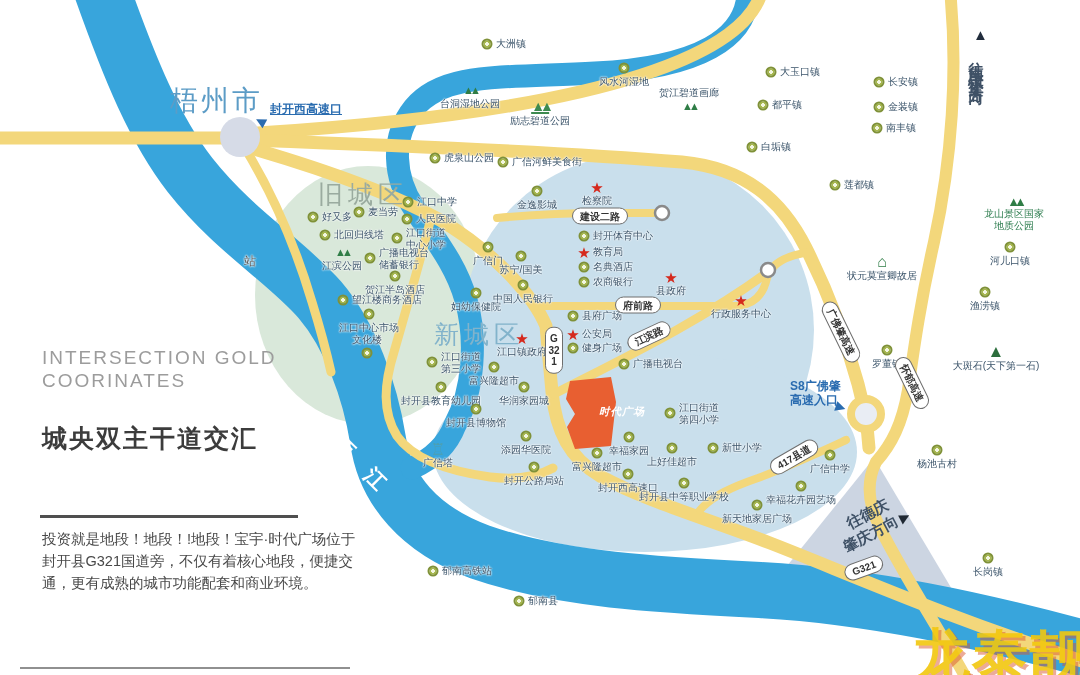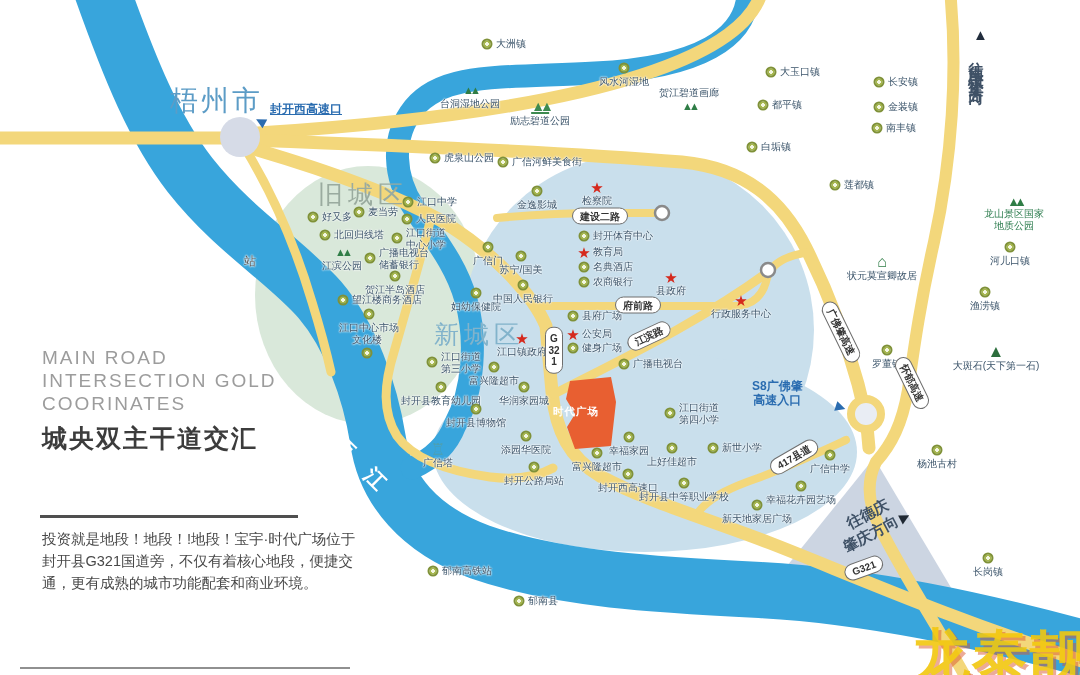--- a/index.html
+++ b/index.html
@@ -29,26 +29,26 @@
   .pill{position:absolute;background:#fff;border:1.5px solid #6e6e6e;border-radius:9px;
         font-size:10px;font-weight:bold;color:#333;padding:1px 7px;white-space:nowrap;line-height:1.3;}
   .pill-v{width:12px;white-space:normal;word-break:break-all;text-align:center;
           padding:5px 2px;line-height:1.15;border-radius:8px;}
   
   .city{position:absolute;left:170px;top:82px;font-size:28px;color:#5c9cc6;letter-spacing:3px;}
   .riv{position:absolute;left:346px;top:430px;font-size:21px;color:#fff;font-weight:bold;
        letter-spacing:9px;transform:rotate(45deg);transform-origin:left top;}
   .oldtown{position:absolute;left:318px;top:178px;font-size:25px;color:#9aab9f;letter-spacing:5px;}
   .newtown{position:absolute;left:434px;top:318px;font-size:25px;color:#82b3cb;letter-spacing:5px;}
-  .plaza-label{position:absolute;left:576px;top:412px;transform:translate(-50%,-50%);
-       font-size:10.5px;font-weight:bold;color:#fff;letter-spacing:1px;white-space:nowrap;}
+  .plaza-label{position:absolute;left:622px;top:412px;transform:translate(-50%,-50%);
+       font-size:10.5px;font-weight:bold;color:#fff;letter-spacing:1px;white-space:nowrap;font-style:italic;}
   .entry{position:absolute;font-size:12px;font-weight:bold;color:#2a6cb0;line-height:1.15;white-space:nowrap;}
   .entry-west{left:270px;top:103px;text-decoration:underline;}
   .arr-west{position:absolute;left:256px;top:113px;color:#2a6cb0;font-size:13px;transform:rotate(28deg);}
-  .entry-s8{left:752px;top:380px;text-align:center;}
+  .entry-s8{left:790px;top:380px;}
   .arr-s8{position:absolute;left:836px;top:399px;color:#2a6cb0;font-size:13px;transform:rotate(18deg);}
   .north-note{position:absolute;left:966px;top:50px;writing-mode:vertical-rl;font-size:15px;
        font-weight:bold;color:#3f5166;letter-spacing:4px;}
   .north-arrow{position:absolute;left:973px;top:26px;font-size:15px;color:#222d3d;}
   .se-note{position:absolute;left:816px;top:504px;width:112px;transform:rotate(-28deg);
        font-size:15px;font-weight:bold;color:#3f5166;text-align:center;line-height:1.25;}
   .se-arrow{font-size:13px;color:#1f2833;margin-left:3px;}
   .geo-note{position:absolute;left:984px;top:196px;font-size:10px;color:#2e7d4f;
        text-align:center;line-height:1.2;white-space:nowrap;}
   .watermark{position:absolute;left:914px;top:618px;font-size:56px;font-weight:bold;color:#f2c70e;
@@ -563,21 +563,20 @@
 
   <div class="geo-note" style="top:196px;">
     <div class="mi i-m2" style="position:static;transform:none;">▲▲</div>
     <div>龙山景区国家</div>
     <div>地质公园</div>
   </div>
 
   <div class="watermark">龙泰靓房</div>
 
   <div class="p-en">
-    <div>MAIN ROAD</div>
     <div>INTERSECTION GOLD</div>
     <div>COORINATES</div>
   </div>
   <div class="p-cn1">城央双主干道交汇</div>
   <div class="p-div"></div>
   <div class="p-body">投资就是地段！地段！!地段！宝宇·时代广场位于封开县G321国道旁，不仅有着核心地段，便捷交通，更有成熟的城市功能配套和商业环境。</div>
   <div class="p-bot"></div>
 
 </div>
 

